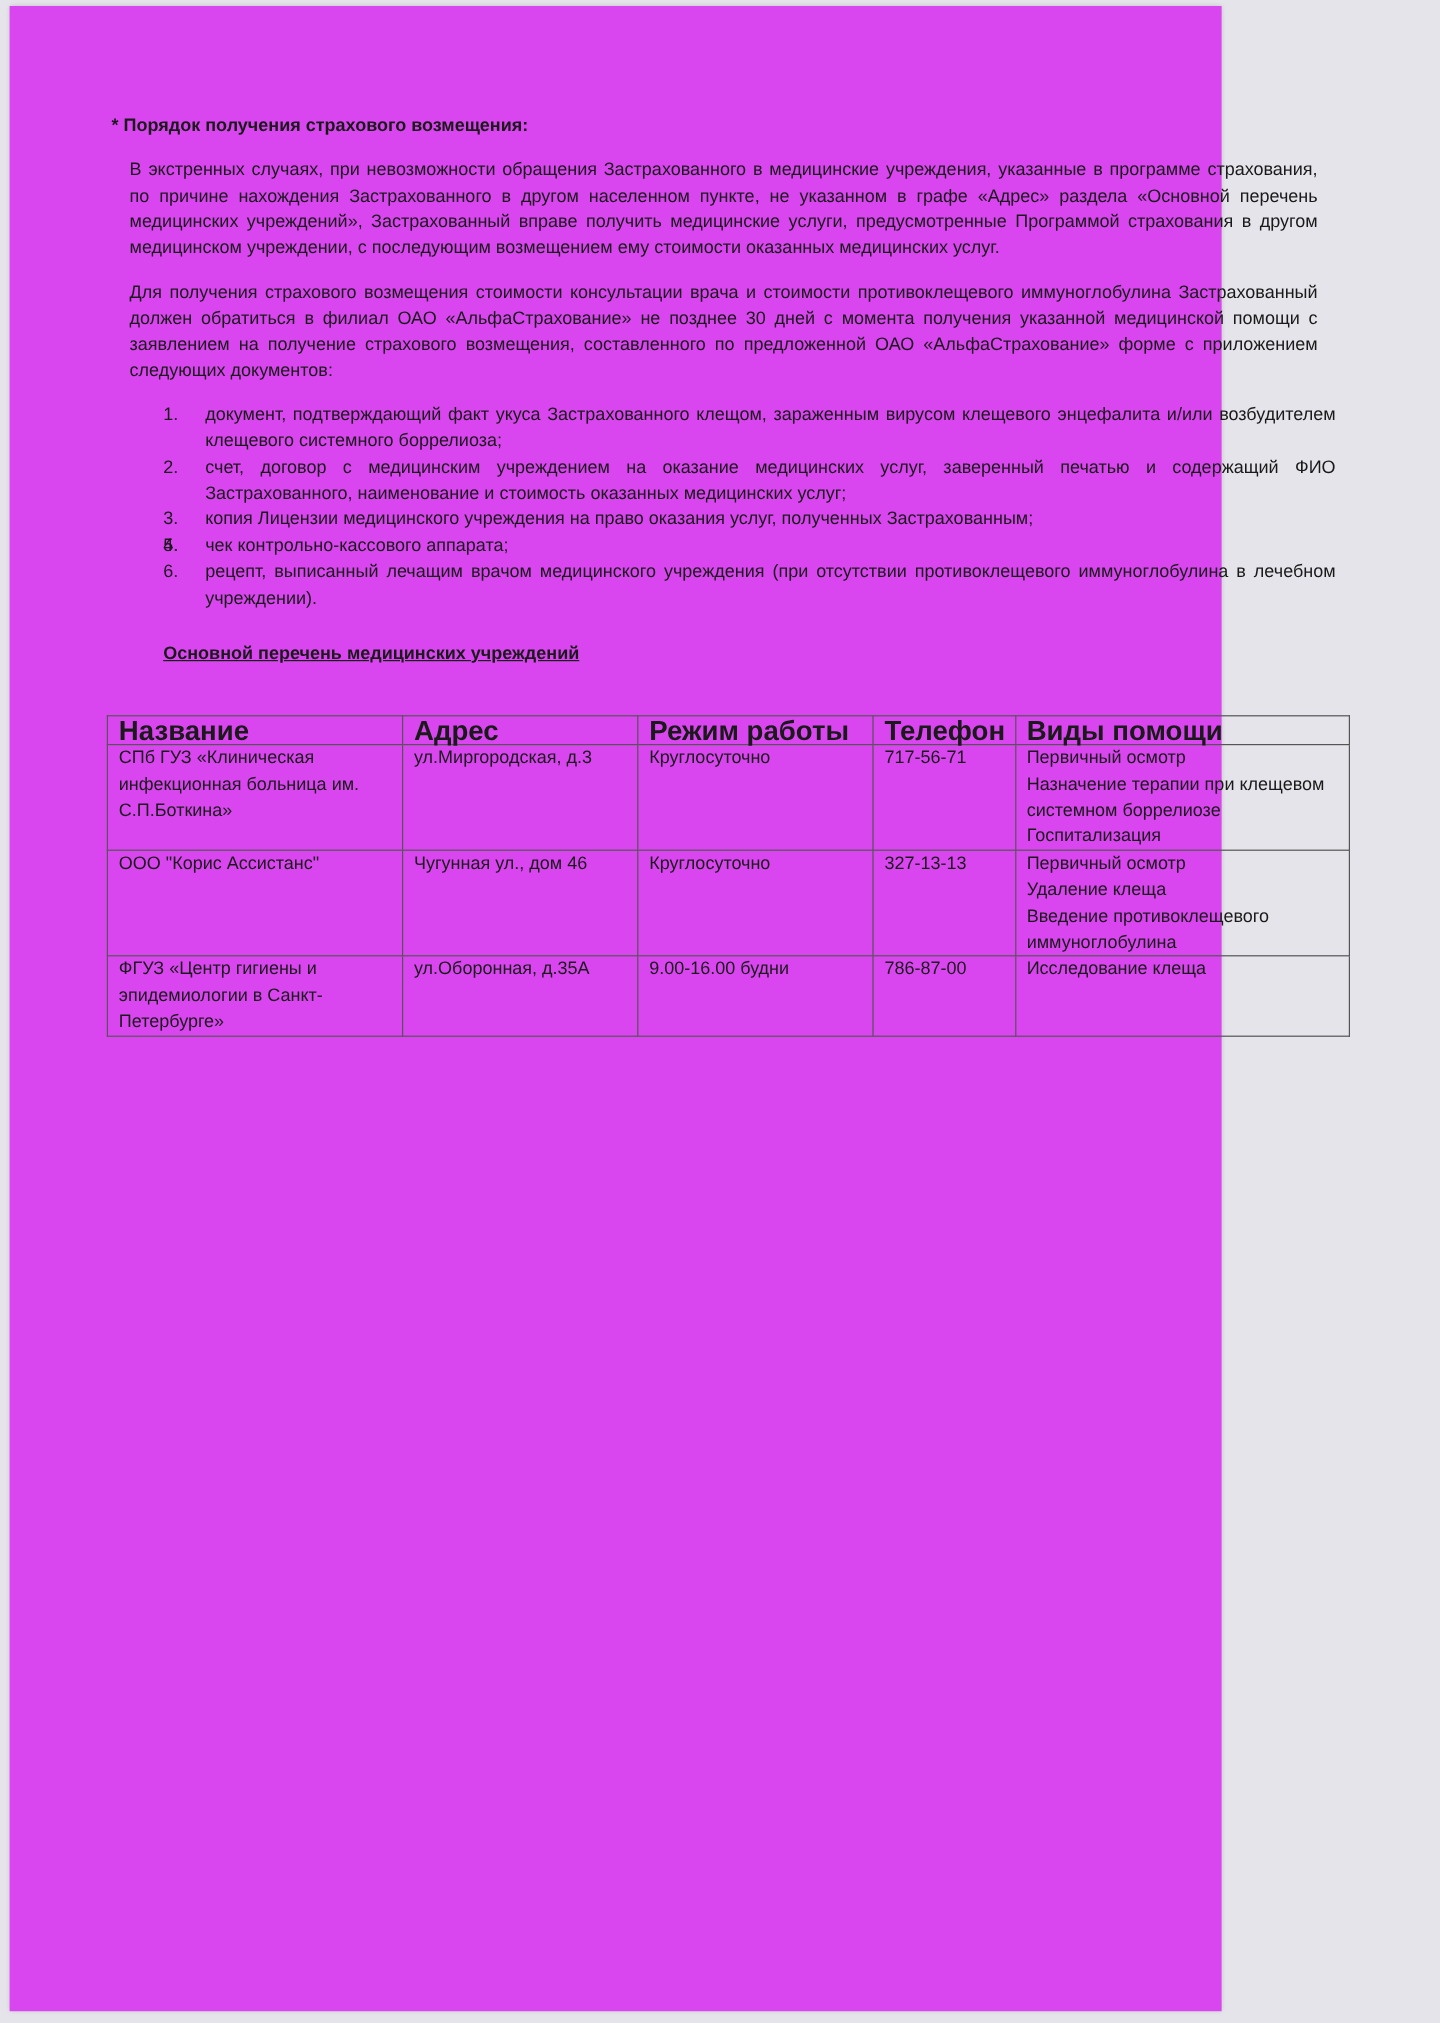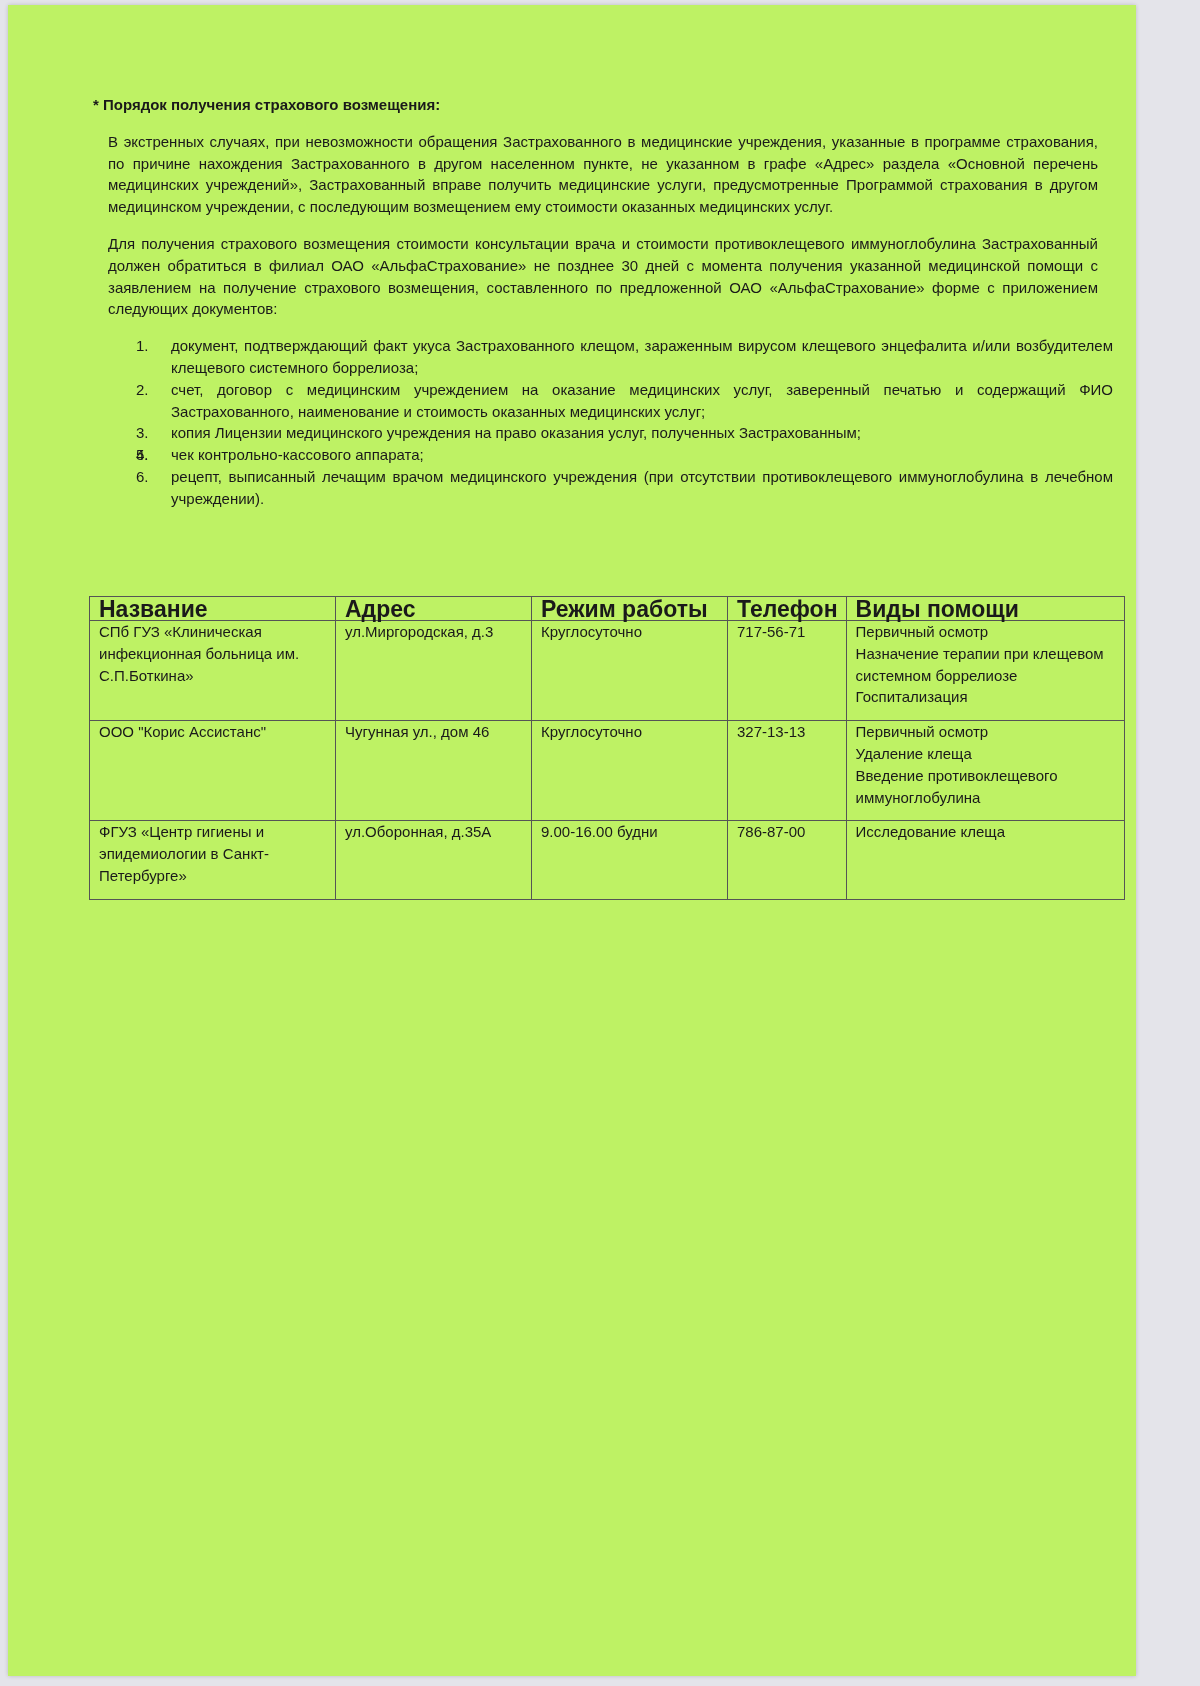--- a/index.html
+++ b/index.html
@@ -7,22 +7,22 @@
     width: 1200px; height: 1686px;
     background: #e4e4ea;
     position: relative;
     font-family: "Liberation Sans", "DejaVu Sans", sans-serif;
     color: #1a1a1a;
     overflow: hidden;
   }
   .page {
     position: absolute;
     left: 8px; top: 5px;
-    width: 1128px; height: 1671px;
-    background: #bef264;
+    width: 1010px; height: 1671px;
+    background: #d946ef;
     box-shadow: 0 0 4px rgba(0,0,0,0.18);
   }
   .content {
     position: absolute;
     left: 85px; top: 89px;
     width: 1020px;
     font-size: 15px;
     line-height: 21.8px;
   }
   .heading { font-weight: bold; margin: 0; }
@@ -58,21 +58,21 @@
     vertical-align: top;
     text-align: left;
     padding: 0 8px 0 9px;
   }
   table.inst th {
     font-size: 23px;
     font-weight: bold;
     line-height: 22px;
     padding-top: 1px;
   }
-  table.inst td { padding-bottom: 12px; }
+  table.inst td { padding-bottom: 0; }
   .col-name { width: 228px; }
   .col-addr { width: 178px; }
   .col-hours { width: 178px; }
   .col-phone { width: 100px; }
   .cell-line { display: block; }
   .row-tall td { height: 87px; }
   .row-mid td { height: 65px; }
   .row-short td { height: 44px; }
 </style>
 </head>
@@ -86,20 +86,21 @@
 
     <ol class="docs">
       <li><span class="num">1.</span><span>документ, подтверждающий факт укуса Застрахованного клещом, зараженным вирусом клещевого энцефалита и/или возбудителем клещевого системного боррелиоза;</span></li>
       <li><span class="num">2.</span><span>счет, договор с медицинским учреждением на оказание медицинских услуг, заверенный печатью и содержащий ФИО Застрахованного, наименование и стоимость оказанных медицинских услуг;</span></li>
       <li><span class="num">3.</span><span>копия Лицензии медицинского учреждения на право оказания услуг, полученных Застрахованным;</span></li>
       <li><span class="num">4.</span></li>
       <li><span class="num">5.</span><span>чек контрольно-кассового аппарата;</span></li>
       <li><span class="num">6.</span><span>рецепт, выписанный лечащим врачом медицинского учреждения (при отсутствии противоклещевого иммуноглобулина в лечебном учреждении).</span></li>
     </ol>
 
+    <p class="subtitle">Основной перечень медицинских учреждений</p>
 
     <table class="inst">
       <thead>
         <tr>
           <th class="col-name">Название</th>
           <th class="col-addr">Адрес</th>
           <th class="col-hours">Режим работы</th>
           <th class="col-phone">Телефон</th>
           <th class="col-services">Виды помощи</th>
         </tr>

